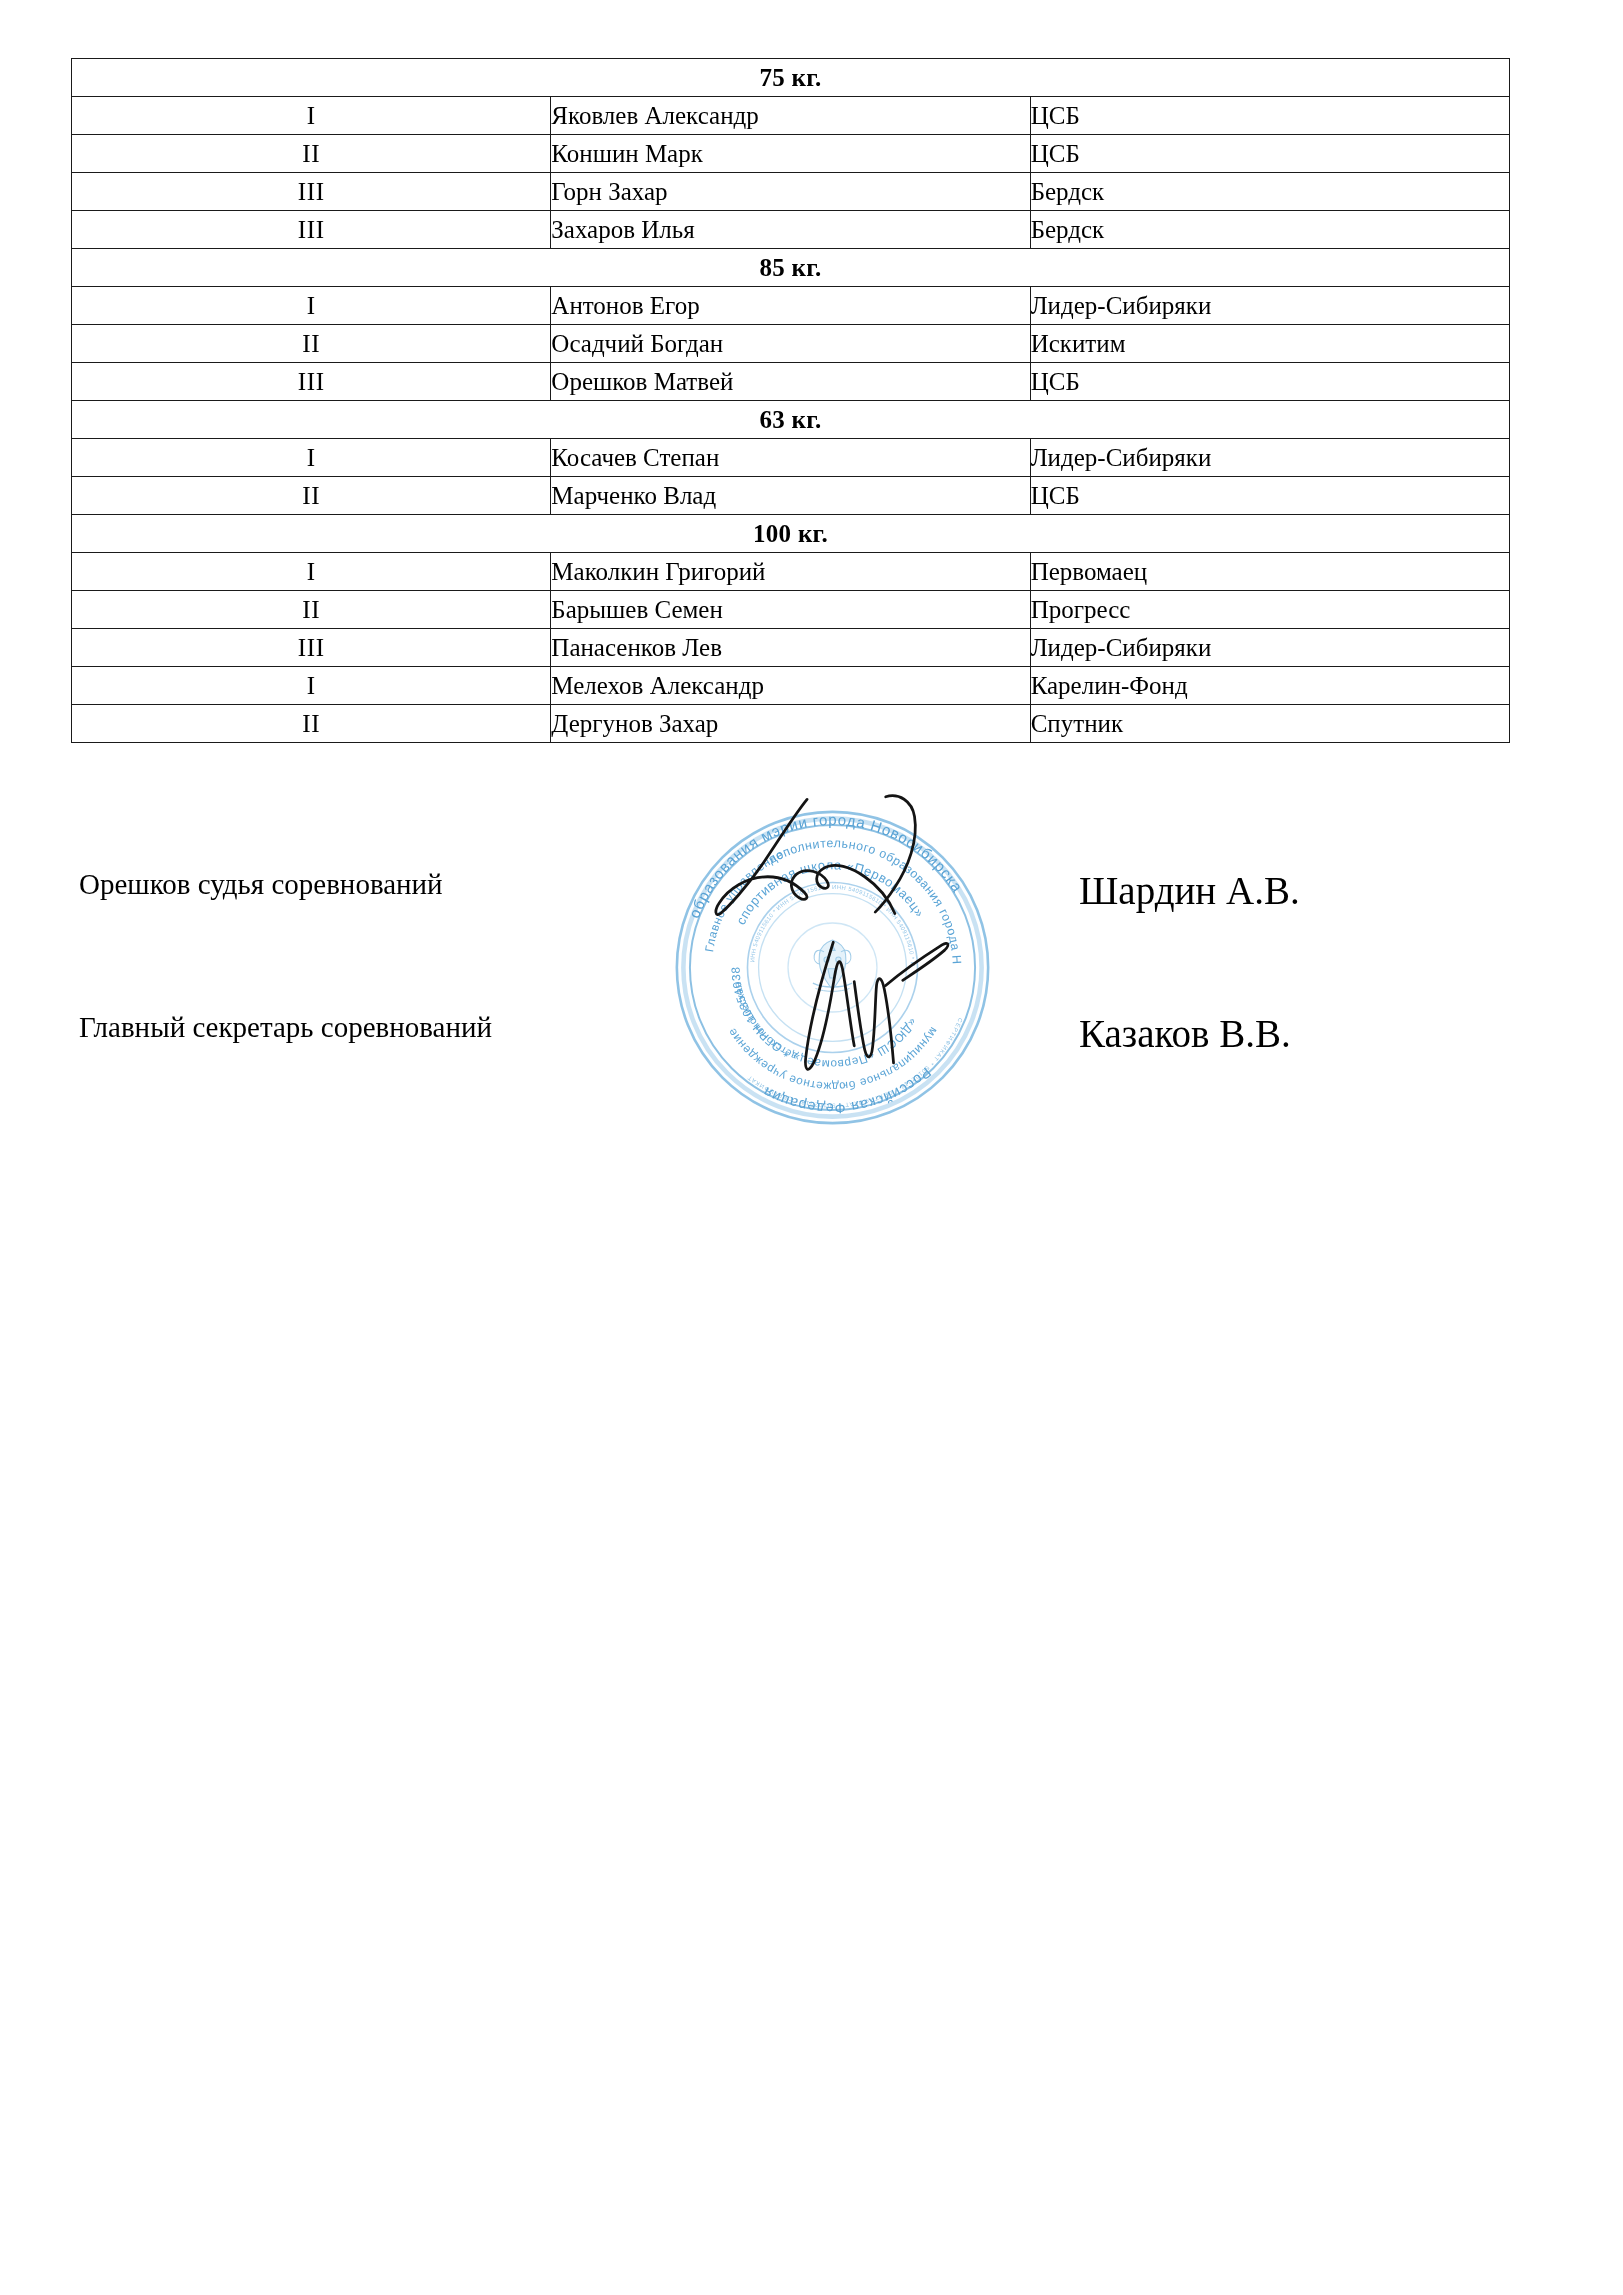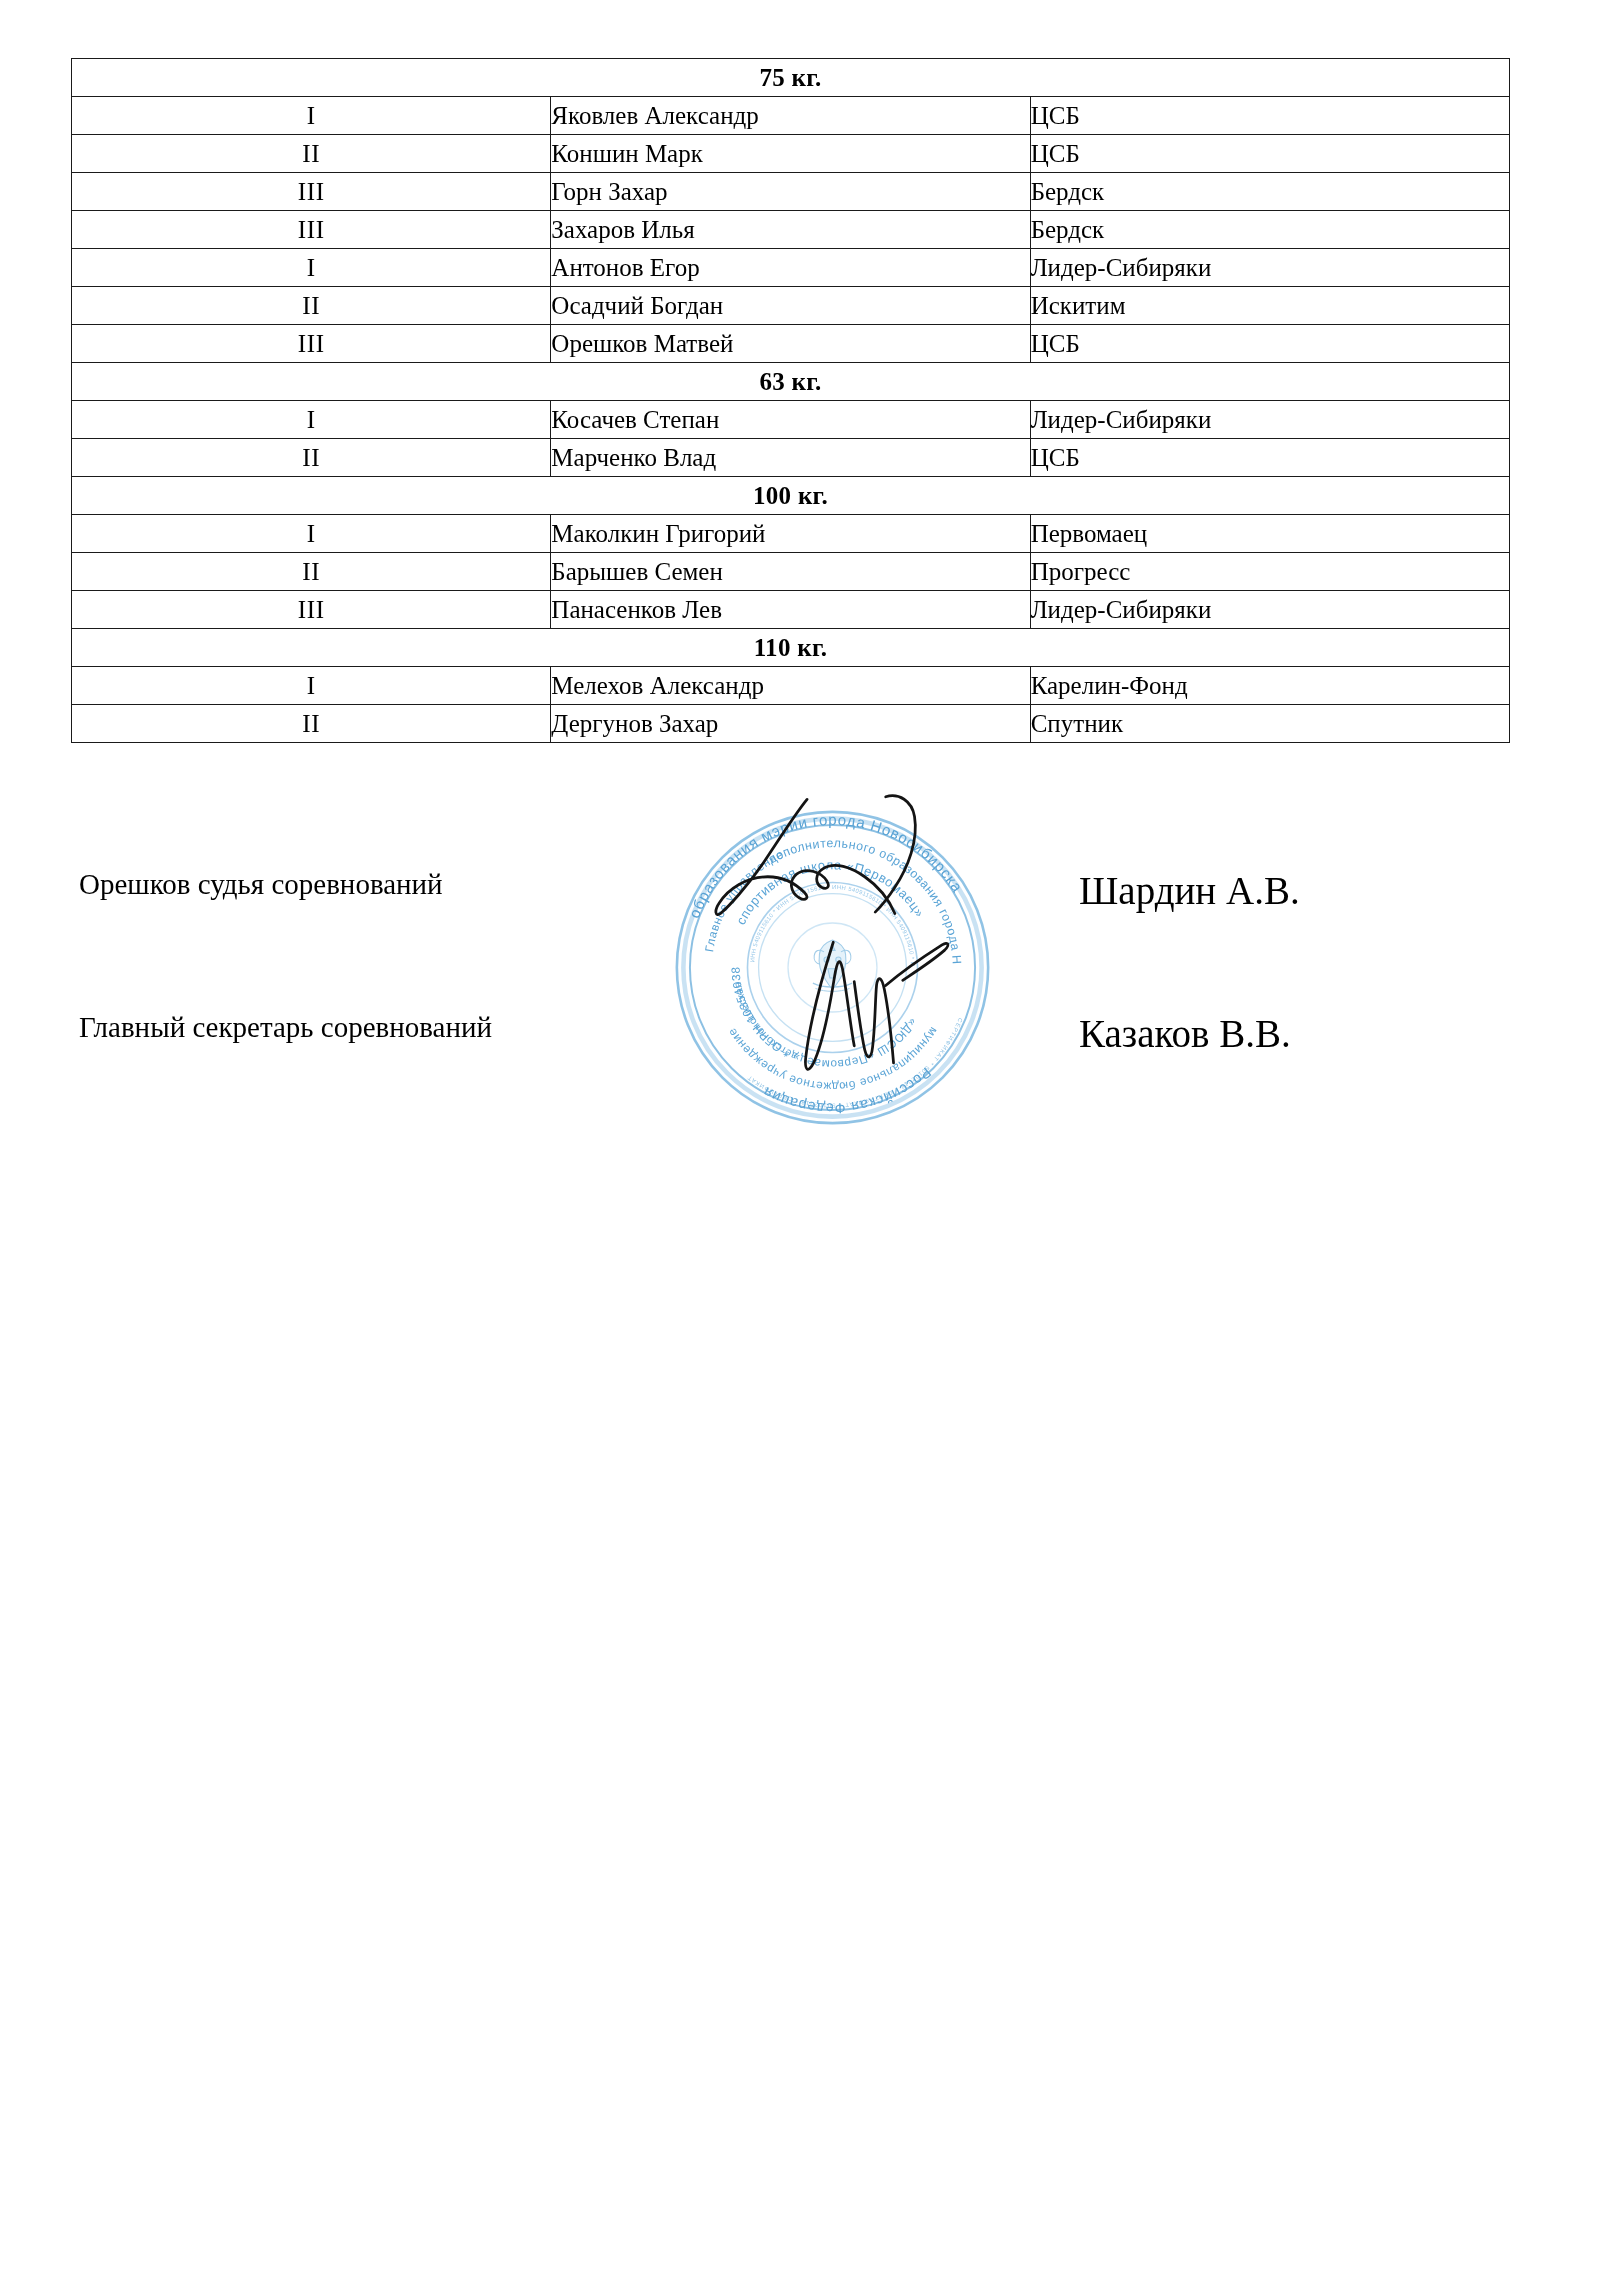--- a/index.html
+++ b/index.html
@@ -125,20 +125,23 @@
         <td class="col-place">III</td>
         <td class="col-name">Горн Захар</td>
         <td class="col-club">Бердск</td>
       </tr>
       <tr>
         <td class="col-place">III</td>
         <td class="col-name">Захаров Илья</td>
         <td class="col-club">Бердск</td>
       </tr>
 
+      <tr class="weight-header">
+        <td colspan="3">85 кг.</td>
+      </tr>
       <tr>
         <td class="col-place">I</td>
         <td class="col-name">Антонов Егор</td>
         <td class="col-club">Лидер-Сибиряки</td>
       </tr>
       <tr>
         <td class="col-place">II</td>
         <td class="col-name">Осадчий Богдан</td>
         <td class="col-club">Искитим</td>
       </tr>
@@ -174,23 +177,20 @@
         <td class="col-place">II</td>
         <td class="col-name">Барышев Семен</td>
         <td class="col-club">Прогресс</td>
       </tr>
       <tr>
         <td class="col-place">III</td>
         <td class="col-name">Панасенков Лев</td>
         <td class="col-club">Лидер-Сибиряки</td>
       </tr>
 
-      <tr class="weight-header">
-        <td colspan="3">110 кг.</td>
-      </tr>
       <tr>
         <td class="col-place">I</td>
         <td class="col-name">Мелехов Александр</td>
         <td class="col-club">Карелин-Фонд</td>
       </tr>
       <tr>
         <td class="col-place">II</td>
         <td class="col-name">Дергунов Захар</td>
         <td class="col-club">Спутник</td>
       </tr>

